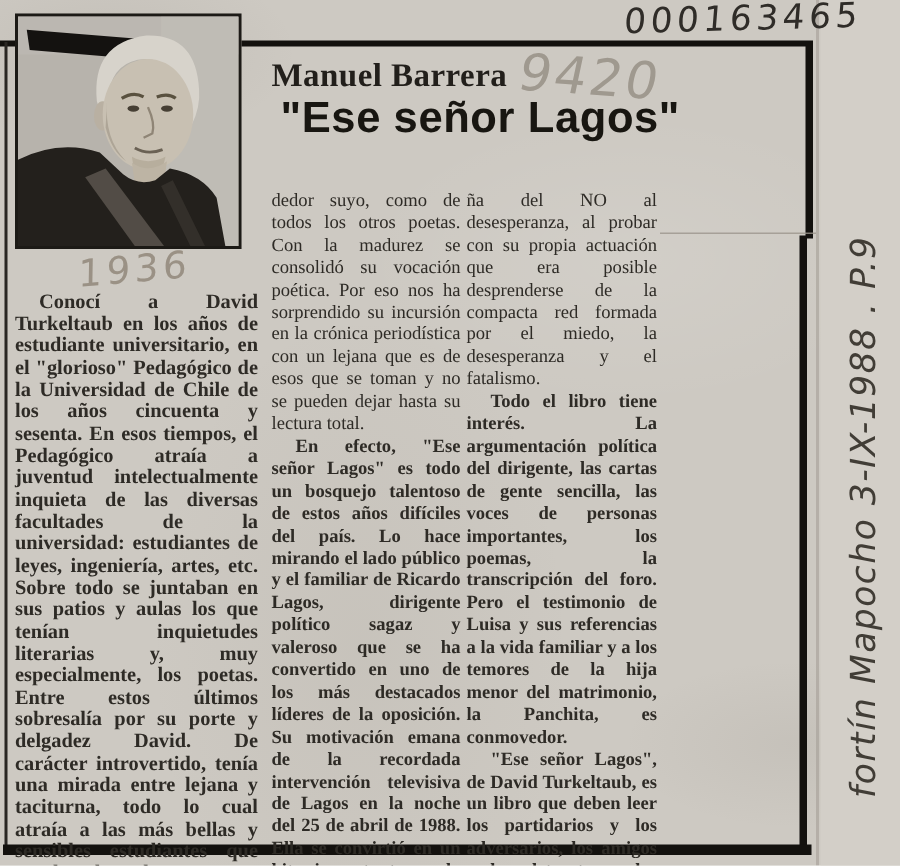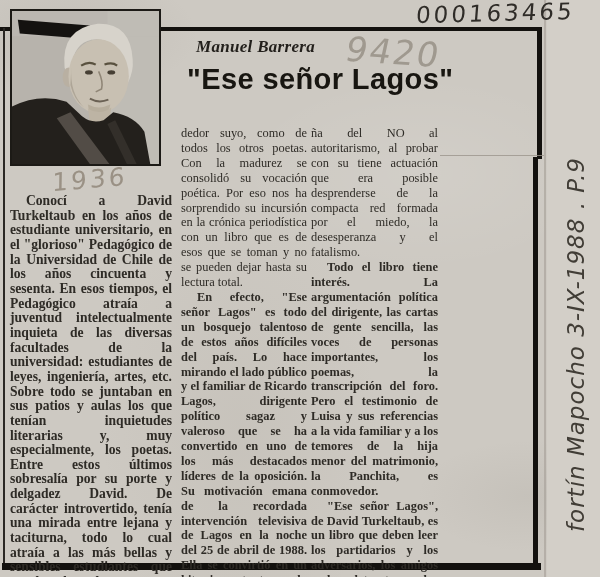--- a/index.html
+++ b/index.html
@@ -28,22 +28,22 @@
 
   
   .photo{
     position:absolute;left:10px;top:9px;width:151px;height:157px;
     border:2px solid #1c1a16;background:#b9b5ae;box-sizing:border-box;z-index:3;
   }
   .photo svg{display:block;width:100%;height:100%;}
 
   
   .byline{
-    position:absolute;left:196px;top:37px;
-    font-weight:bold;font-style:italic;font-size:17px;color:#221f1b;letter-spacing:.3px;
+    position:absolute;left:181px;top:37px;
+    font-weight:bold;font-size:22px;color:#221f1b;letter-spacing:.3px;
   }
   .headline{
     position:absolute;left:187px;top:63px;width:300px;
     font-family:"Liberation Sans", sans-serif;font-weight:bold;
     font-size:29px;color:#181611;letter-spacing:.4px;white-space:nowrap;
   }
 
   
   .hand{font-family:"DejaVu Sans", sans-serif;}
   .serial{
@@ -129,23 +129,23 @@
   <div class="hand citation">fortín Mapocho 3-IX-1988 . P.9</div>
 
   <div class="byline">Manuel Barrera</div>
   <div class="headline">"Ese señor Lagos"</div>
 
   <div class="col col-1">
     <p class="indent">Conocí a David Turkeltaub en los años de estudiante universitario, en el "glorioso" Pedagógico de la Universidad de Chile de los años cincuenta y sesenta. En esos tiempos, el Pedagógico atraía a juventud intelectualmente inquieta de las diversas facultades de la universidad: estudiantes de leyes, ingeniería, artes, etc. Sobre todo se juntaban en sus patios y aulas los que tenían inquietudes literarias y, muy especialmente, los poetas. Entre estos últimos sobresalía por su porte y delgadez David. De carácter introvertido, tenía una mirada entre lejana y taciturna, todo lo cual atraía a las más bellas y sensibles estudiantes que revoloteaban alre-</p>
   </div>
 
   <div class="col col-2">
-    <p>dedor suyo, como de todos los otros poetas. Con la madurez se consolidó su vocación poética. Por eso nos ha sorprendido su incursión en la crónica periodística con un libro que es de esos que se toman y no se pueden dejar hasta su lectura total.</p>
+    <p>dedor suyo, como de todos los otros poetas. Con la madurez se consolidó su vocación poética. Por eso nos ha sorprendido su incursión en la crónica periodística con un lejana que es de esos que se toman y no se pueden dejar hasta su lectura total.</p>
     <p class="indent">En efecto, "Ese señor Lagos" es todo un bosquejo talentoso de estos años difíciles del país. Lo hace mirando el lado público y el familiar de Ricardo Lagos, dirigente político sagaz y valeroso que se ha convertido en uno de los más destacados líderes de la oposición. Su motivación emana de la recordada intervención televisiva de Lagos en la noche del 25 de abril de 1988. Ella se convirtió en un hito importante en la lucha por la libertad y la democracia. A partir de entonces, millones de chilenos recobramos la esperanza. Ricardo Lagos dio un vuelco a la campa-</p>
   </div>
 
   <div class="col col-3">
-    <p>ña del NO al autoritarismo, al probar con su tiene actuación que era posible desprenderse de la compacta red formada por el miedo, la desesperanza y el fatalismo.</p>
+    <p>ña del NO al desesperanza, al probar con su propia actuación que era posible desprenderse de la compacta red formada por el miedo, la desesperanza y el fatalismo.</p>
     <p class="indent">Todo el libro tiene interés. La argumentación política del dirigente, las cartas de gente sencilla, las voces de personas importantes, los poemas, la transcripción del foro. Pero el testimonio de Luisa y sus referencias a la vida familiar y a los temores de la hija menor del matrimonio, la Panchita, es conmovedor.</p>
     <p class="indent">"Ese señor Lagos", de David Turkeltaub, es un libro que deben leer los partidarios y los adversarios, los amigos y los detractores, los entusiastas y los escépticos de Ricardo Lagos y de su mensaje humano y político.</p>
   </div>
 
 </div>
 
 </body></html>

